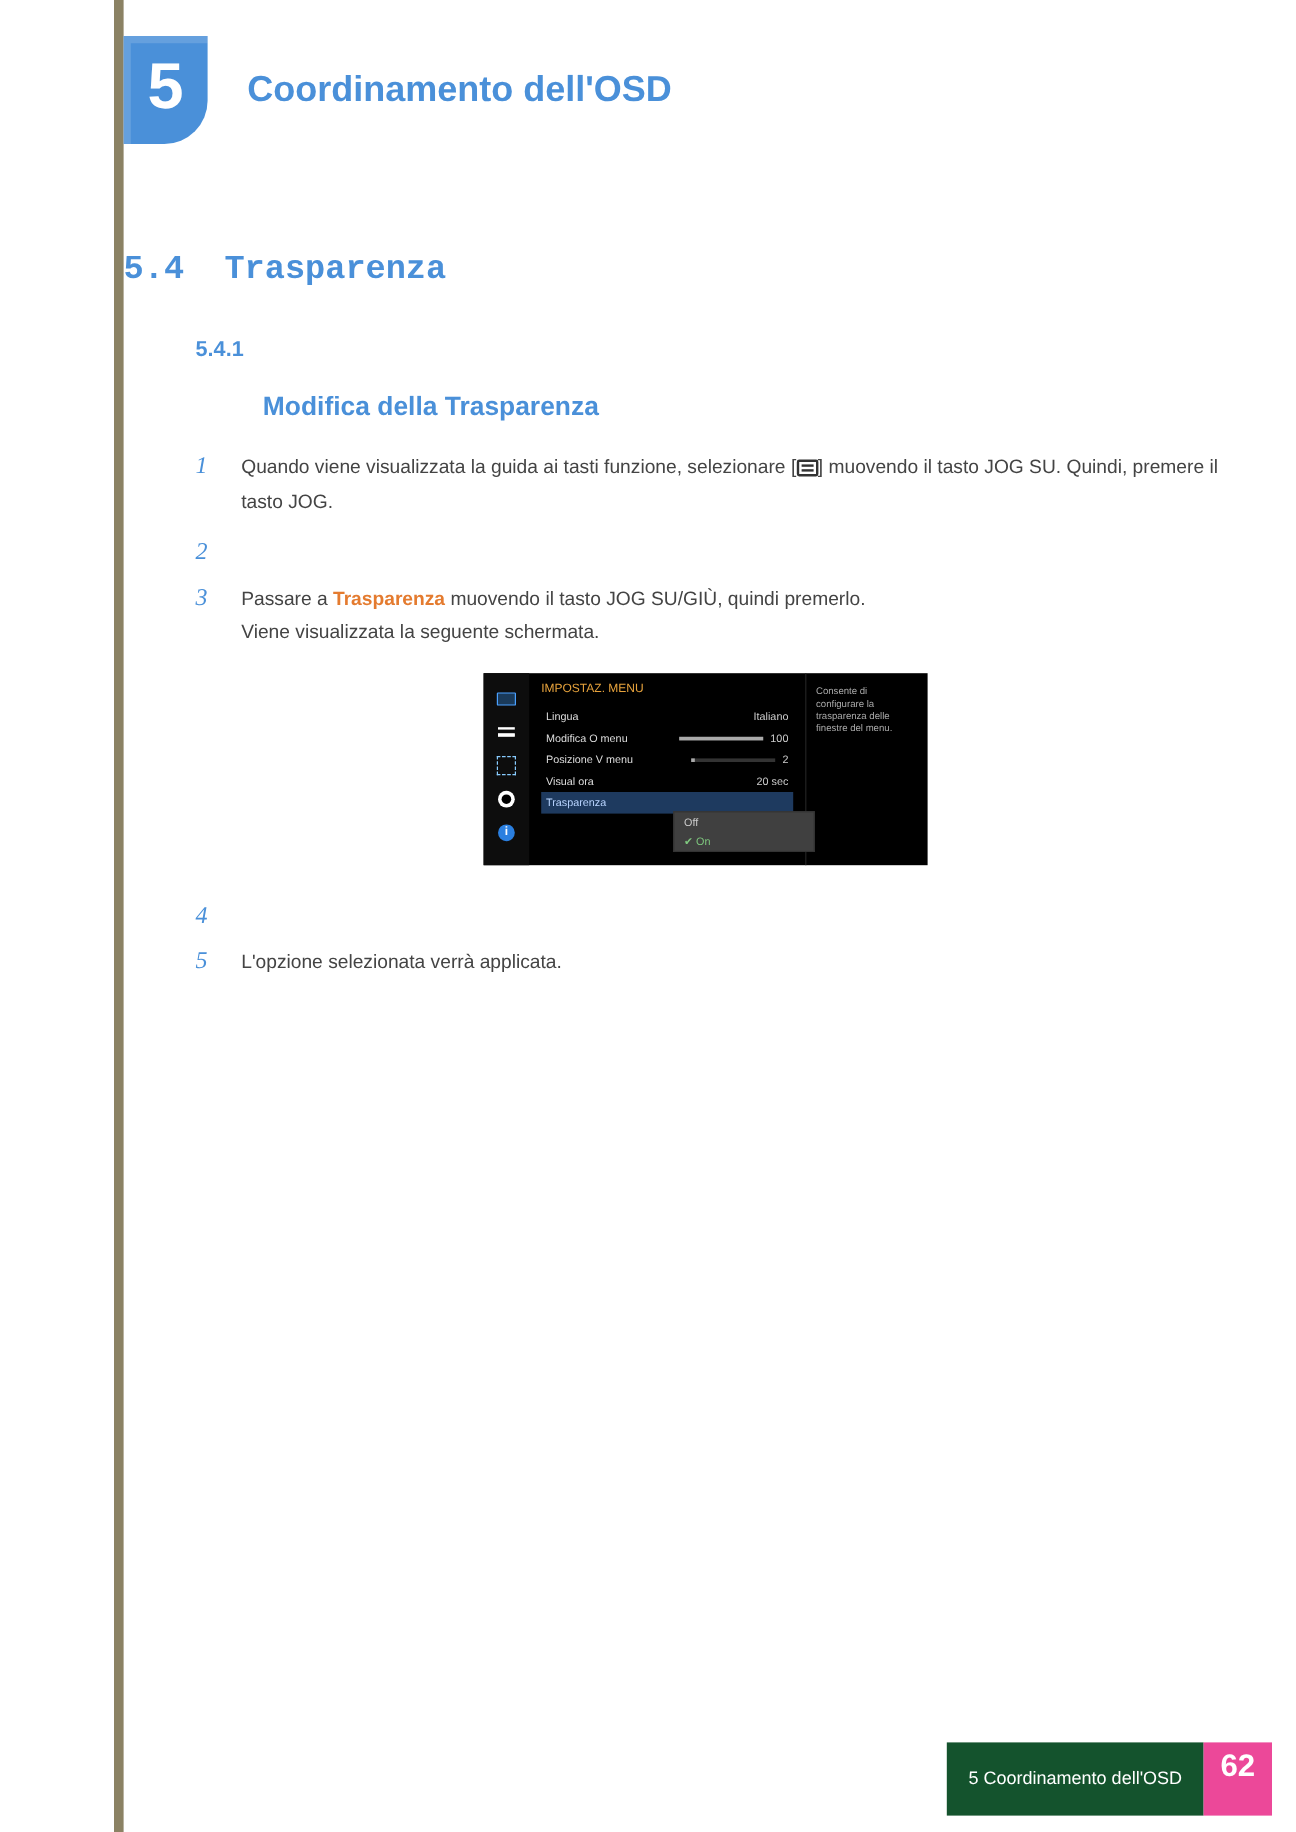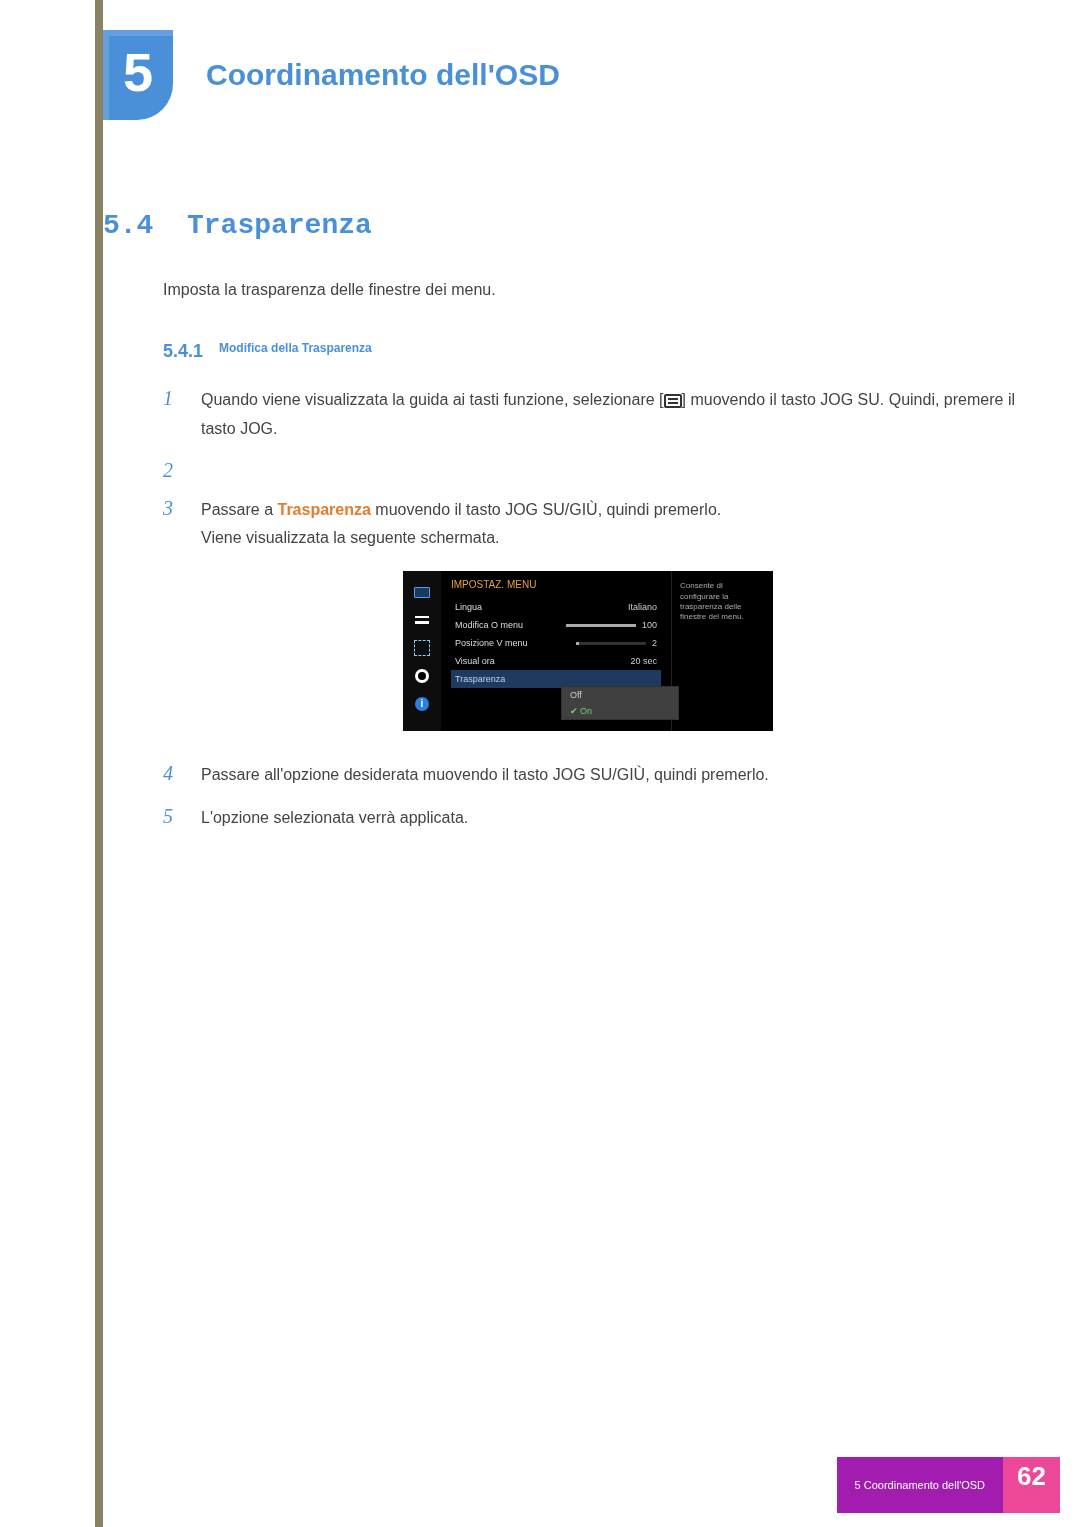--- a/index.html
+++ b/index.html
@@ -9,21 +9,21 @@
   .content { position: absolute; left: 103px; top: 0; right: 20px; bottom: 0; padding: 30px 30px 0 0; }
   .chapter-header { display: flex; align-items: flex-start; gap: 20px; margin-bottom: 90px; }
   .chapter-badge { width: 70px; height: 90px; background: #4a90d9; border-bottom-right-radius: 36px; color: #fff; font-size: 54px; font-weight: bold; display: flex; align-items: center; justify-content: center; padding-bottom: 6px; box-shadow: inset 6px 6px 0 rgba(255,255,255,0.15); }
   .chapter-title { color: #4a90d9; font-size: 30px; font-weight: bold; margin-top: 28px; margin-left: 13px; }
   .section-row { display: flex; gap: 28px; margin: 0 0 40px 0; font-family: Liberation Mono, monospace; }
   .section-num { color: #4a90d9; font-size: 28px; font-weight: bold; width: 56px; }
   .section-title { color: #4a90d9; font-size: 28px; font-weight: bold; }
   .intro { margin-left: 60px; font-size: 16px; color: #444; margin-bottom: 42px; }
   .subsection-row { display: flex; gap: 16px; margin-left: 60px; margin-bottom: 24px; }
   .subsection-num { color: #4a90d9; font-size: 18px; font-weight: bold; }
-  .subsection-title { color: #4a90d9; font-size: 12px; font-weight: bold; }
+  .subsection-title { color: #4a90d9; font-size: 22px; font-weight: bold; margin-top: 45px; }
   .steps { margin-left: 60px; }
   .step { display: flex; gap: 18px; margin-bottom: 14px; }
   .step-num { color: #4a90d9; font-size: 20px; font-style: italic; font-family: Georgia, 'Times New Roman', serif; width: 20px; flex-shrink: 0; line-height: 1.2; }
   .step-text { font-size: 16px; color: #444; line-height: 1.8; }
   .step-text .orange { color: #e47b2f; font-weight: bold; }
   .menu-icon { display: inline-block; border: 2px solid #333; border-radius: 2px; width: 18px; height: 14px; vertical-align: middle; position: relative; }
   .menu-icon::before, .menu-icon::after { content:""; position:absolute; left:2px; right:2px; height:2px; background:#333; }
   .menu-icon::before { top:2px; }
   .menu-icon::after { bottom:2px; }
   .osd-wrap { margin: 18px 0 30px 240px; }
@@ -46,41 +46,40 @@
   .osd-row.sel .label { color: #b8d4ff; }
   .osd-row .val { color: #ccc; font-size: 9px; }
   .osd-bar { width: 70px; height: 3px; background: #333; position: relative; margin-right: 6px; }
   .osd-bar .fill { position:absolute; left:0; top:0; bottom:0; background:#aaa; }
   .osd-dropdown { position: absolute; margin-top: -2px; width: 118px; background: #404040; border: 1px solid #333; }
   .osd-dropdown .opt { padding: 3px 8px; font-size: 9px; color: #ccc; }
   .osd-dropdown .opt.checked { color: #7fc97f; }
   .osd-dropdown .opt.checked::before { content:"✔ "; color:#7fc97f; }
   .osd-right { width: 100px; padding: 10px 8px; font-size: 8px; color: #aaa; line-height: 1.3; border-left: 1px solid #222; }
   .footer { position: absolute; bottom: 14px; left: 103px; right: 20px; display: flex; justify-content: flex-end; align-items: stretch; }
-  .footer-label { background: #a21caf; color: #fff; font-size: 11px; padding: 22px 18px; }
+  .footer-label { background: #14532d; color: #fff; font-size: 15px; padding: 22px 18px; }
   .footer-page { background: #ec4899; color: #fff; font-size: 26px; font-weight: bold; padding: 4px 14px; }
 </style>
 </head>
 <body>
 
 <div class="page">
   <div class="left-stripe"></div>
   <div class="content">
 
     <div class="chapter-header">
       <div class="chapter-badge">5</div>
       <div class="chapter-title">Coordinamento dell'OSD</div>
     </div>
 
     <div class="section-row">
       <div class="section-num">5.4</div>
       <div class="section-title">Trasparenza</div>
     </div>
 
-    <div class="intro">Imposta la trasparenza delle finestre dei menu.</div>
 
     <div class="subsection-row">
       <div class="subsection-num">5.4.1</div>
       <div class="subsection-title">Modifica della Trasparenza</div>
     </div>
 
     <div class="steps">
       <div class="step">
         <div class="step-num">1</div>
         <div class="step-text">
@@ -157,21 +156,20 @@
                 </div>
               </div>
             </div>
             <div class="osd-right">Consente di configurare la trasparenza delle finestre del menu.</div>
           </div>
         </div>
       </div>
 
       <div class="step">
         <div class="step-num">4</div>
-        <div class="step-text">Passare all'opzione desiderata muovendo il tasto JOG SU/GIÙ, quindi premerlo.</div>
       </div>
       <div class="step">
         <div class="step-num">5</div>
         <div class="step-text">L'opzione selezionata verrà applicata.</div>
       </div>
     </div>
 
   </div>
 
   <div class="footer">

